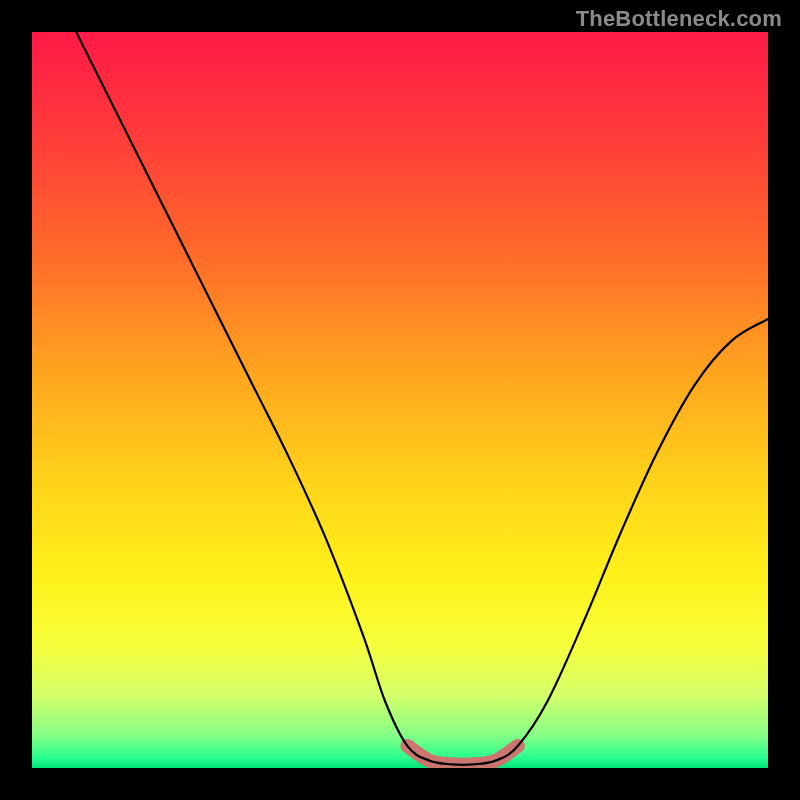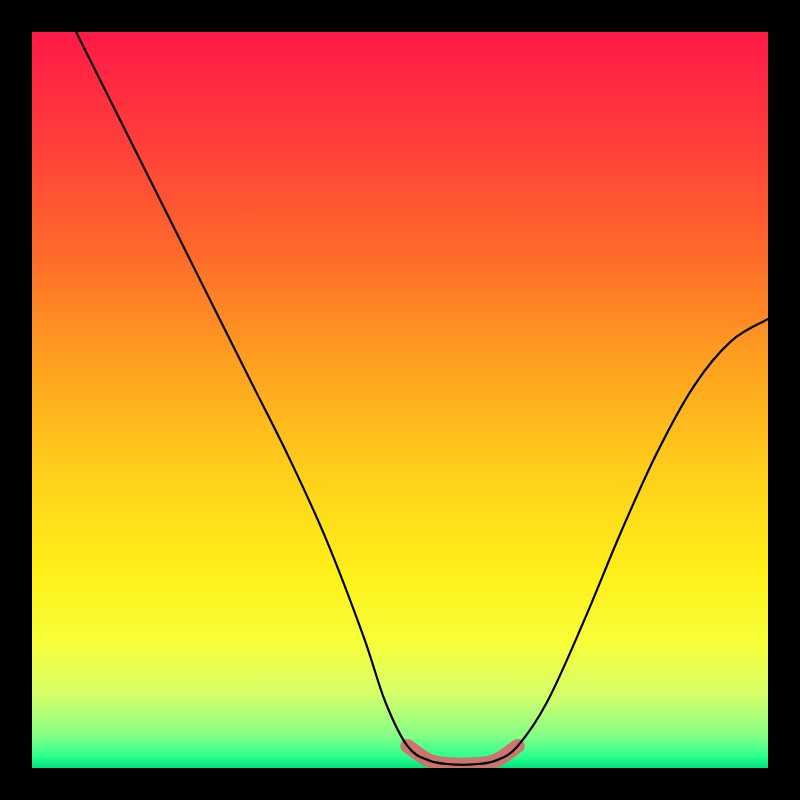--- a/index.html
+++ b/index.html
@@ -61,13 +61,14 @@
             <stop offset="98.50%" stop-color="#2bff8e"></stop>
             <stop offset="100.00%" stop-color="#00e37a"></stop>
           </linearGradient>
       </defs>
       <rect id="grad-rect" x="0" y="0" width="736" height="736" fill="url(#bg-grad)"></rect>
       <path id="flat-path" fill="none" d="M 375.36 713.92 C 379.33 716.57, 389.49 725.33, 397.44 728.64 C 405.39 731.95, 411.57 731.66, 419.52 732.32 C 427.47 732.98, 433.65 732.98, 441.60 732.32 C 449.55 731.66, 455.73 731.95, 463.68 728.64 C 471.63 725.33, 481.79 716.57, 485.76 713.92" stroke="#d56e6e" stroke-width="14" stroke-linecap="round" opacity="0.95"></path>
       <path id="curve-path" fill="none" d="M 44.16 0.00 C 49.46 10.60, 61.68 35.03, 73.60 58.88 C 85.52 82.73, 97.15 105.98, 110.40 132.48 C 123.65 158.98, 133.95 179.58, 147.20 206.08 C 160.45 232.58, 170.75 253.18, 184.00 279.68 C 197.25 306.18, 207.55 326.78, 220.80 353.28 C 234.05 379.78, 244.35 399.06, 257.60 426.88 C 270.85 454.70, 281.15 476.04, 294.40 507.84 C 307.65 539.64, 320.60 574.37, 331.20 603.52 C 341.80 632.67, 345.33 649.89, 353.28 669.76 C 361.23 689.63, 367.41 703.32, 375.36 713.92 C 383.31 724.52, 389.49 725.33, 397.44 728.64 C 405.39 731.95, 411.57 731.66, 419.52 732.32 C 427.47 732.98, 433.65 732.98, 441.60 732.32 C 449.55 731.66, 455.73 731.95, 463.68 728.64 C 471.63 725.33, 476.49 724.52, 485.76 713.92 C 495.03 703.32, 503.28 692.28, 515.20 669.76 C 527.12 647.24, 538.75 619.27, 552.00 588.80 C 565.25 558.33, 575.55 530.95, 588.80 500.48 C 602.05 470.01, 612.35 446.02, 625.60 419.52 C 638.85 393.02, 649.15 373.15, 662.40 353.28 C 675.65 333.41, 685.95 321.04, 699.20 309.12 C 712.45 297.20, 729.38 291.01, 736.00 287.04" stroke="#000000" stroke-width="2.2" stroke-linecap="round"></path>
     </svg>
   </div>
 
+  <div class="watermark">TheBottleneck.com</div>
 </div>
 
 </body></html>

